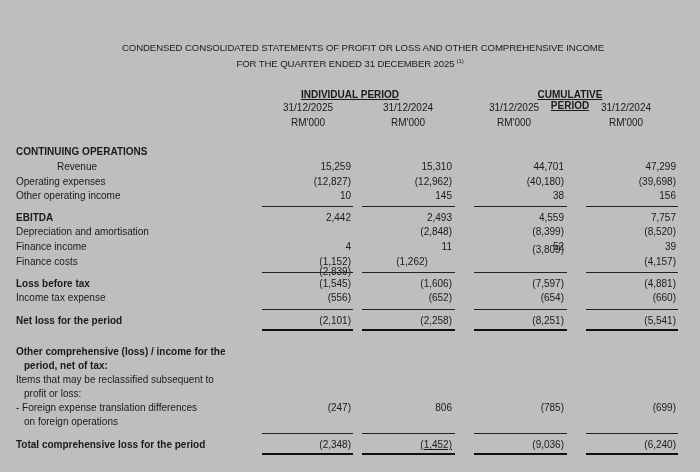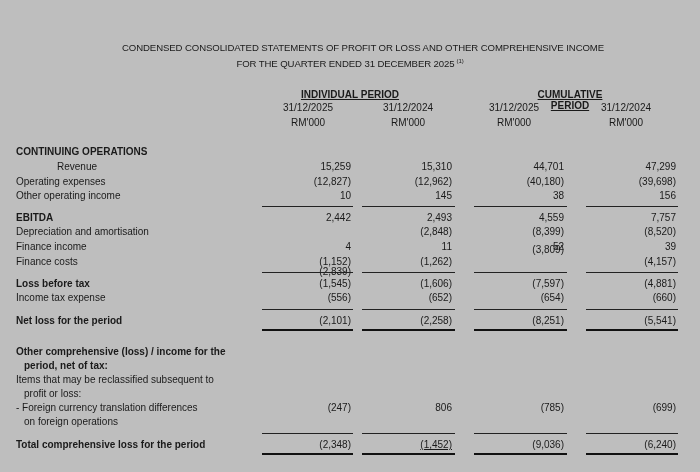--- a/index.html
+++ b/index.html
@@ -117,21 +117,21 @@
 <div class="num" style="left:596px; top:226px;">(8,520)</div>
 
 <div class="label" style="top:241px;">Finance income</div>
 <div class="num" style="left:271px; top:241px;">4</div>
 <div class="num" style="left:372px; top:241px;">11</div>
 <div class="num" style="left:484px; top:241px;">52</div>
 <div class="num" style="left:596px; top:241px;">39</div>
 
 <div class="label" style="top:256px;">Finance costs</div>
 <div class="num" style="left:271px; top:256px;">(1,152)</div>
-<div class="num" style="left:372px; top:256px;">(1,262)</div>
+<div class="num" style="left:372px; top:256px;text-align:center;">(1,262)</div>
 <div class="num" style="left:484px; top:244px;">(3,809)</div>
 <div class="num" style="left:596px; top:256px;">(4,157)</div>
 
 <div class="rule" style="left:262px; width:91px; top:272px;"></div>
 <div class="rule" style="left:362px; width:93px; top:272px;"></div>
 <div class="rule" style="left:474px; width:93px; top:272px;"></div>
 <div class="rule" style="left:586px; width:92px; top:272px;"></div>
 
 <div class="label bold" style="top:278px;">Loss before tax</div>
 <div class="num" style="left:271px; top:278px;">(1,545)</div>
@@ -160,21 +160,21 @@
 <div class="rule thick" style="left:362px; width:93px; top:329px;"></div>
 <div class="rule thick" style="left:474px; width:93px; top:329px;"></div>
 <div class="rule thick" style="left:586px; width:92px; top:329px;"></div>
 
 <div class="label bold" style="top:346px;">Other comprehensive (loss) / income for the</div>
 <div class="label bold indent" style="top:360px;">period, net of tax:</div>
 
 <div class="label" style="top:374px;">Items that may be reclassified subsequent to</div>
 <div class="label indent" style="top:388px;">profit or loss:</div>
 
-<div class="label" style="top:402px;">- Foreign currency translation differences</div>
+<div class="label" style="top:402px;">- Foreign expense translation differences</div>
 <div class="label indent" style="top:416px;">on foreign operations</div>
 <div class="num" style="left:271px; top:402px;">(247)</div>
 <div class="num" style="left:372px; top:402px;">806</div>
 <div class="num" style="left:484px; top:402px;">(785)</div>
 <div class="num" style="left:596px; top:402px;">(699)</div>
 
 <div class="rule" style="left:262px; width:91px; top:433px;"></div>
 <div class="rule" style="left:362px; width:93px; top:433px;"></div>
 <div class="rule" style="left:474px; width:93px; top:433px;"></div>
 <div class="rule" style="left:586px; width:92px; top:433px;"></div>

